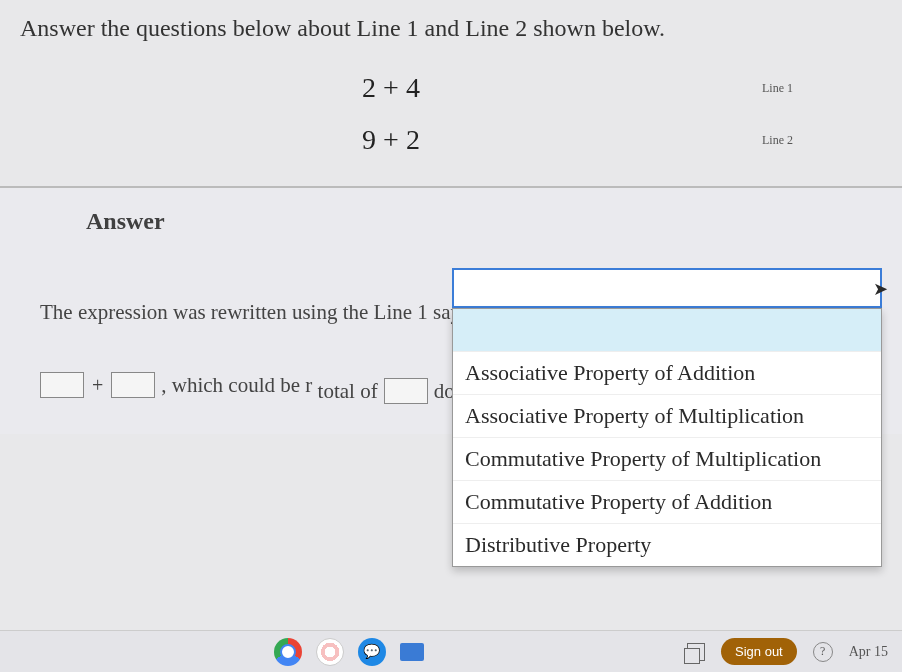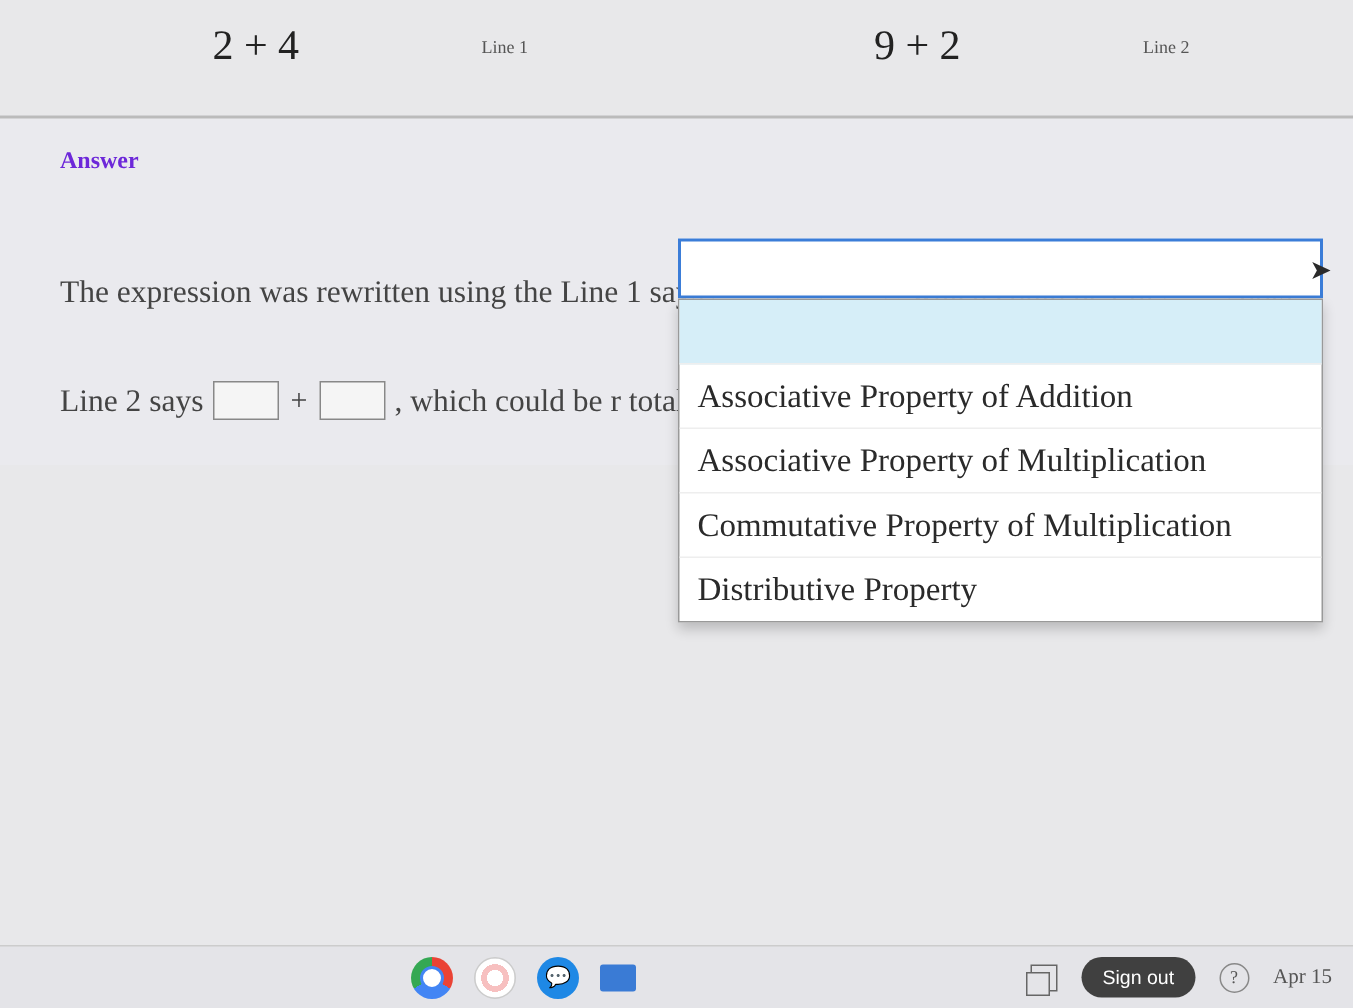--- a/index.html
+++ b/index.html
@@ -15,21 +15,21 @@
     .content {
       padding: 15px 20px 0 20px;
     }
     .prompt {
       font-size: 24px;
       color: #333;
       margin-bottom: 30px;
     }
     .expressions {
       display: flex;
-      flex-direction: row;
+      flex-direction: column;
       gap: 20px;
       margin-bottom: 30px;
     }
     .expr-row {
       display: flex;
       align-items: center;
       width: 100%;
     }
     .expr-math {
       flex: 1;
@@ -45,24 +45,25 @@
       color: #555;
       font-family: Georgia, serif;
     }
     .answer-area {
       background: #eaeaee;
       border-top: 2px solid #bbb;
       padding: 20px 20px 10px 40px;
       position: relative;
     }
     .answer-heading {
-      font-size: 16px;
+      font-size: 24px;
       font-weight: bold;
-      color: #6d28d9;
+      color: #404040;
       margin-bottom: 40px;
+      margin-left: 46px;
     }
     .answer-body {
       font-size: 21px;
       color: #444;
       line-height: 2.6;
     }
     .line { margin-bottom: 6px; }
     .expr-text { display: inline-flex; align-items: center; gap: 6px; flex-wrap: wrap;}
     .blank {
       display: inline-block;
@@ -146,39 +147,40 @@
     .chrome-ico::after{
       content:"";
       position:absolute;
       width:12px;height:12px;border-radius:50%;
       background:#fff;border:2px solid #4285f4;
     }
     .paint-ico { background: radial-gradient(circle, #fff 30%, #f7c0c0 30% 50%, #fff 50%); border:1px solid #ccc;}
     .chat-ico { background:#1e88e5; color:#fff; font-size:14px;}
     .win-ico { width:24px; height:18px; background:#3a7bd5; border-radius:2px; }
     .signout-btn {
-      background: #404040;
+      background: #a16207;
       color: #fff;
       border-radius: 18px;
       padding: 6px 14px;
       font-size: 13px;
       font-family: Arial, sans-serif;
       cursor: pointer;
     }
     .help-ico {
       width:20px;height:20px;border:1px solid #888;border-radius:50%;
       display:flex;align-items:center;justify-content:center;font-size:12px;color:#555;
     }
     .sq-ico { width:18px;height:18px;border:1px solid #666; position:relative;}
     .sq-ico::after{content:"";position:absolute;width:14px;height:14px;border:1px solid #666;left:-4px;top:4px;background:#e4e4e8;}
   </style>
 </head>
 <body>
 
 <div class="content">
+  <div class="prompt">Answer the questions below about Line 1 and Line 2 shown below.</div>
 
   <div class="expressions">
     <div class="expr-row">
       <div class="expr-math">2 + 4</div>
       <div class="expr-label">Line 1</div>
     </div>
     <div class="expr-row">
       <div class="expr-math">9 + 2</div>
       <div class="expr-label">Line 2</div>
     </div>
@@ -200,21 +202,20 @@
       <span class="blank"></span>
       <span>, which could be r</span>
     </div>
     <div class="line expr-text">
       <span>of</span>
       <span class="blank"></span>
       <span>dots.</span>
     </div>
 
     <div class="line expr-text" style="margin-top:12px;">
-      <span>Line 2 says</span>
       <span class="blank"></span>
       <span class="plus">+</span>
       <span class="blank"></span>
       <span>, which could be r</span>
     </div>
     <div class="line expr-text">
       <span>total of</span>
       <span class="blank"></span>
       <span>dots.</span>
     </div>
@@ -223,20 +224,21 @@
   <div class="select-wrap">
     <div class="select-box">
       <span></span>
     </div>
     <span class="cursor-ptr">➤</span>
     <div class="dropdown">
       <div class="dropdown-item selected">&nbsp;</div>
       <div class="dropdown-item">Associative Property of Addition</div>
       <div class="dropdown-item">Associative Property of Multiplication</div>
       <div class="dropdown-item">Commutative Property of Multiplication</div>
+      <div class="dropdown-item">Commutative Property of Addition</div>
       <div class="dropdown-item">Distributive Property</div>
     </div>
   </div>
 </div>
 
 <div class="taskbar">
   <div class="tb-left">
     <div class="tb-icon chrome-ico"></div>
     <div class="tb-icon paint-ico"></div>
     <div class="tb-icon chat-ico">💬</div>

